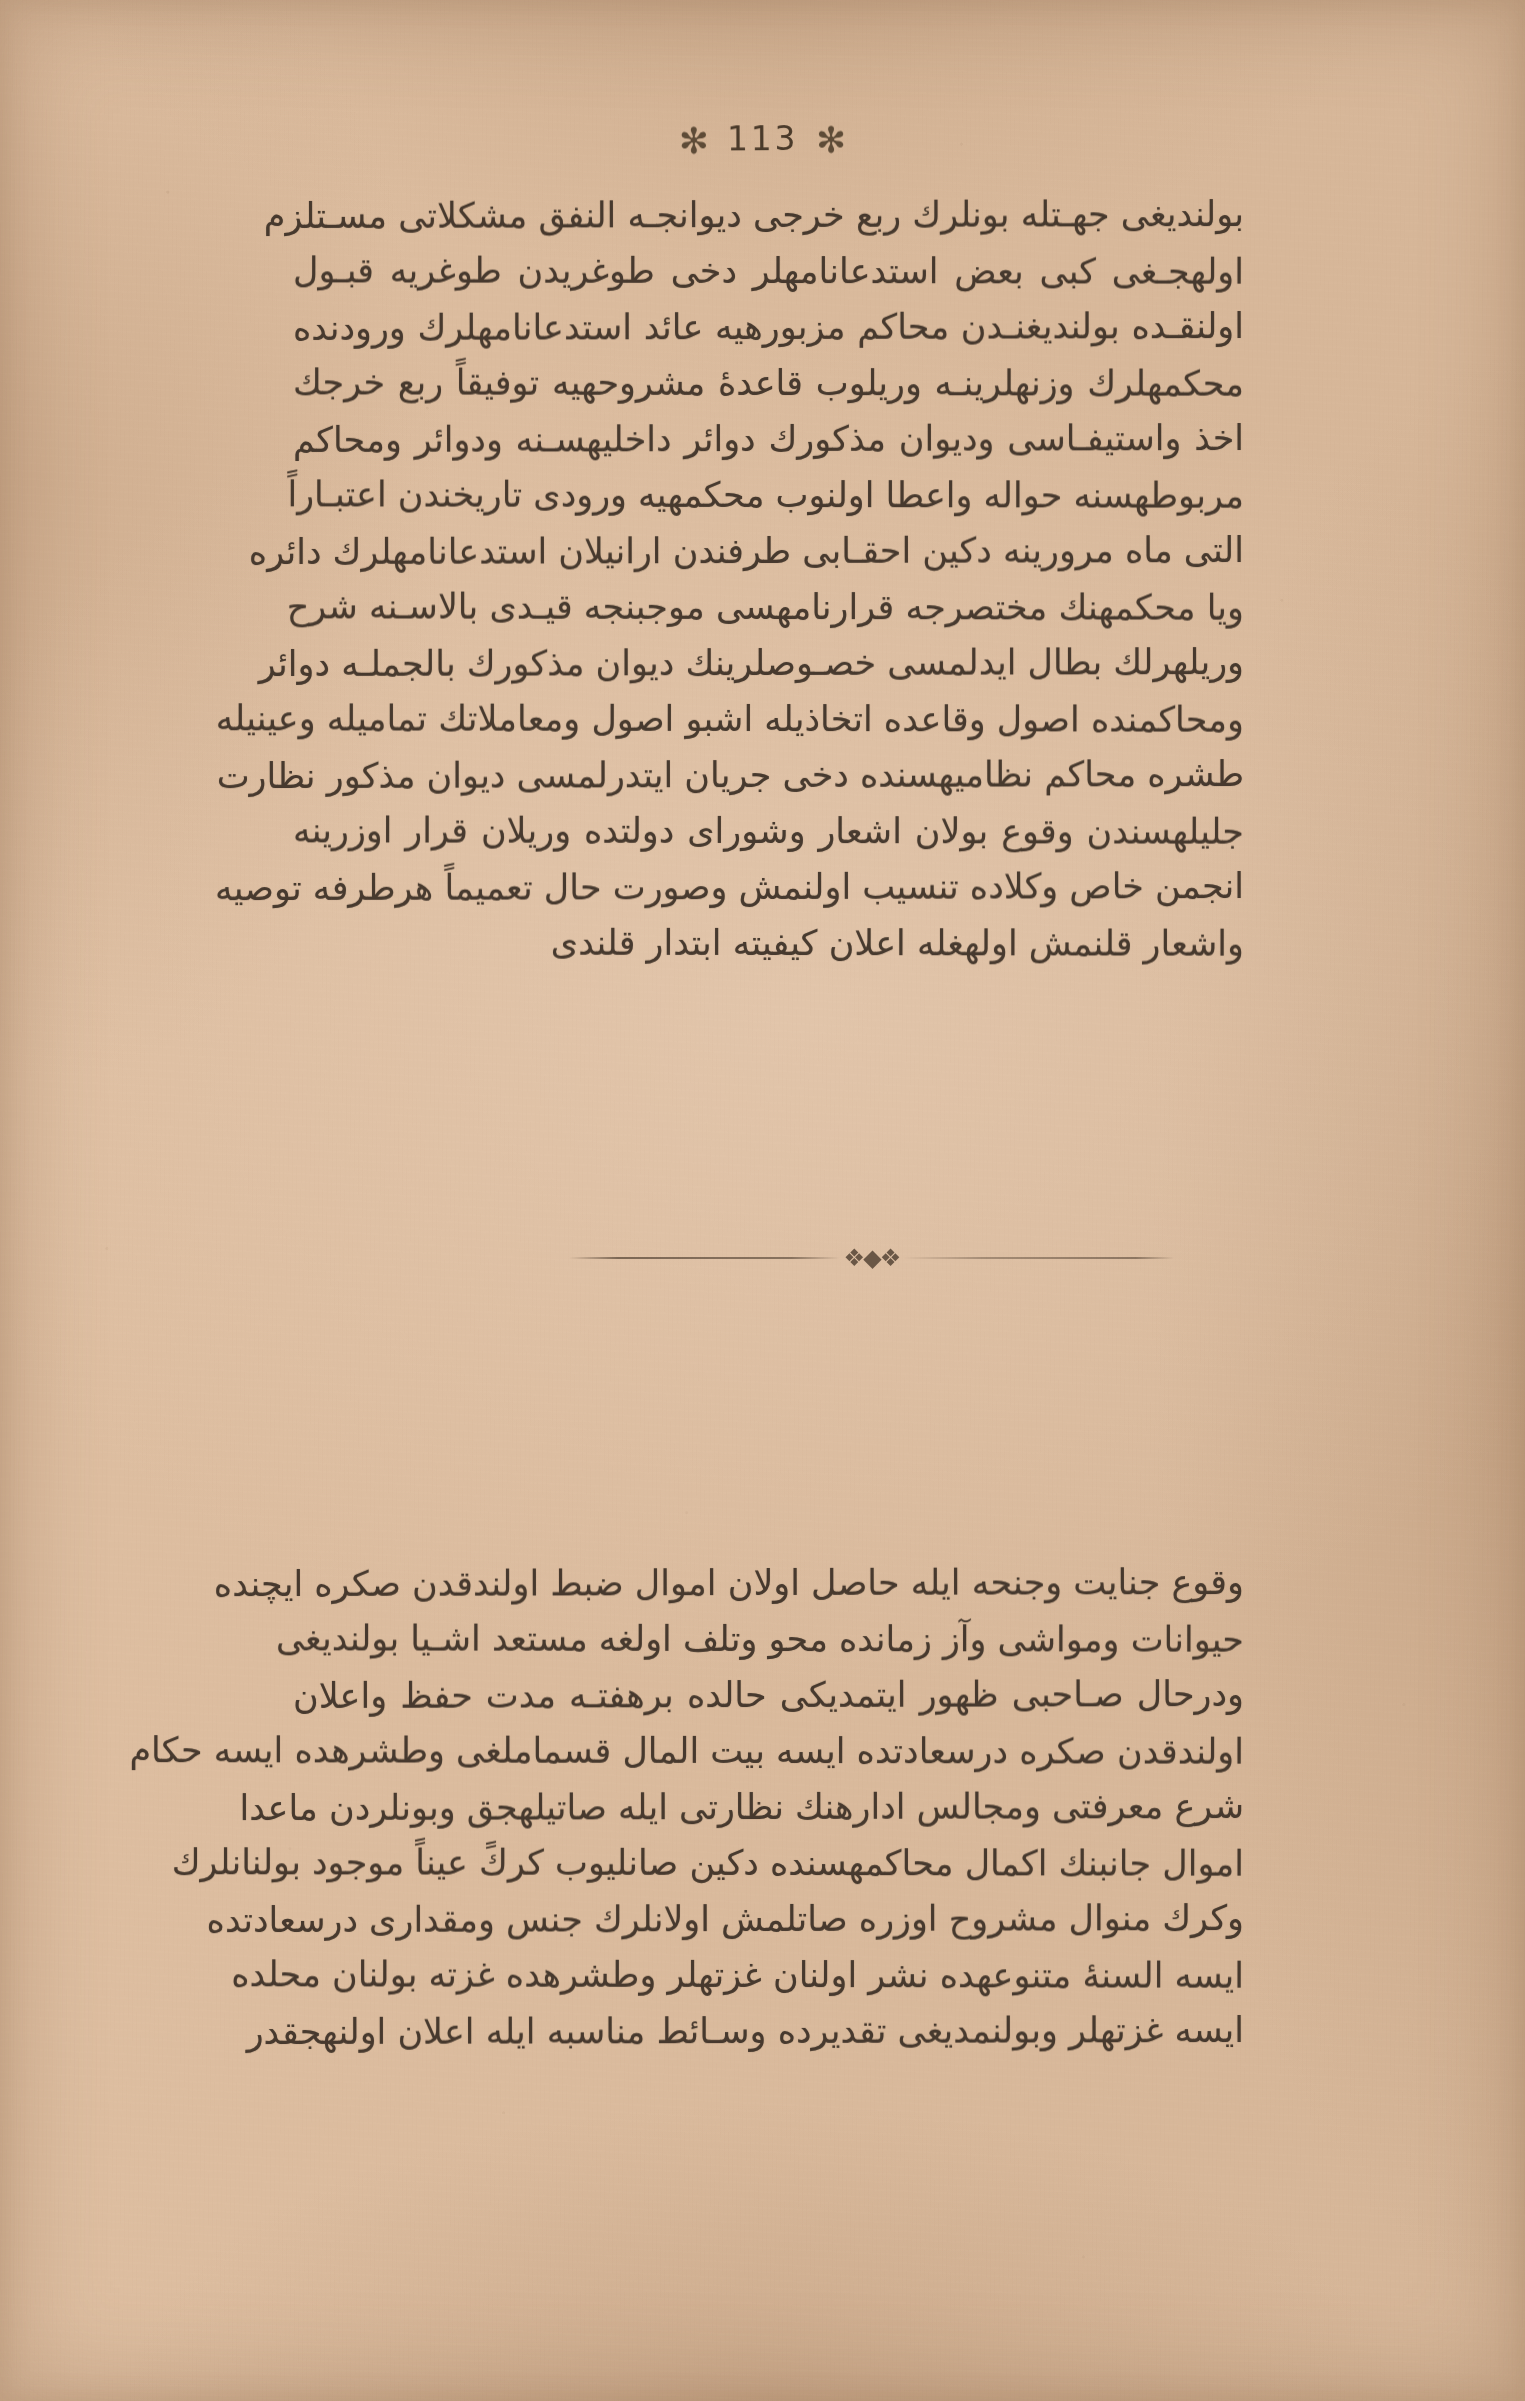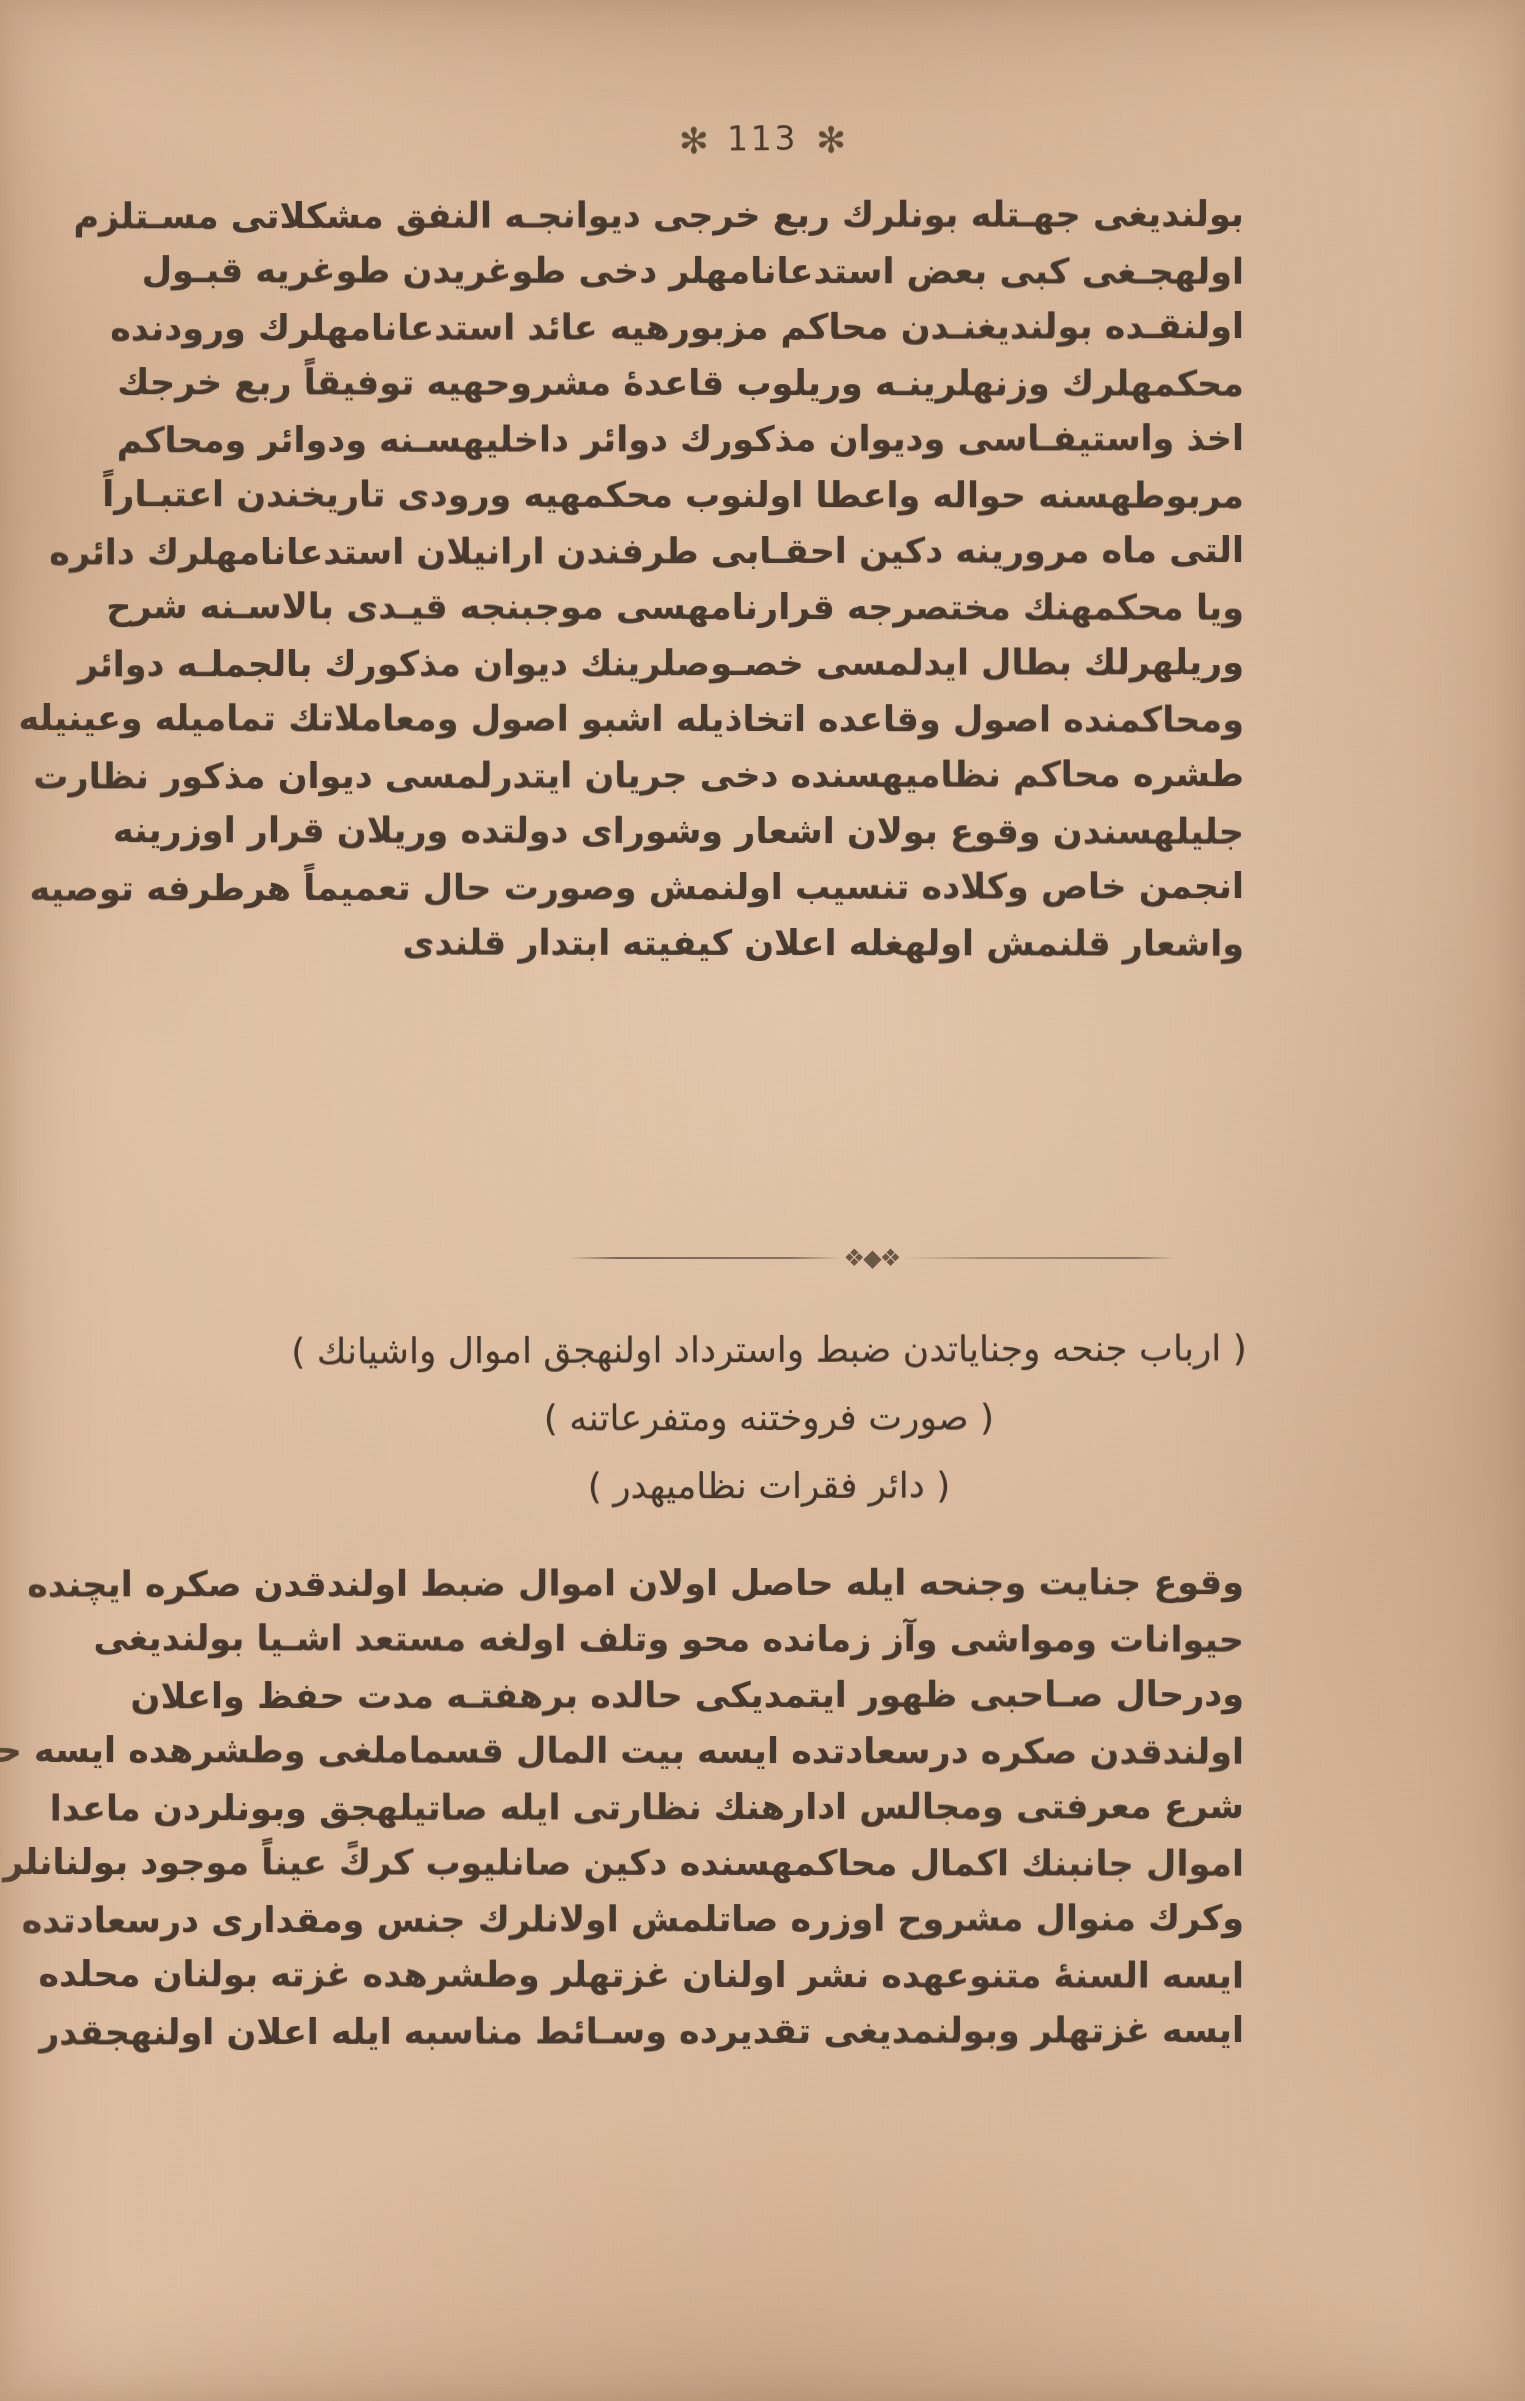--- a/index.html
+++ b/index.html
@@ -99,21 +99,20 @@
     transform: translateY(-1.8px);
   }
 
   
   .block {
     position: absolute;
     left: 293px;
     width: 951px;
     direction: rtl;
     unicode-bidi: isolate;
-    font-weight: bold;
   }
   .tline {
     color: #3c3026;
     font-family: "DejaVu Sans", "Liberation Sans", sans-serif;
     font-size: 35px;
     line-height: 56px;
     height: 56px;
     white-space: nowrap;
     direction: rtl;
     text-align: justify;
@@ -223,25 +222,20 @@
     <div class="tline">انجمن خاص وكلاده تنسيب اولنمش وصورت حال تعميماً هرطرفه توصيه</div>
     <div class="tline last">واشعار قلنمش اولهغله اعلان كيفيته ابتدار قلندى</div>
   </div>
 
   <div id="divider">
     <span class="rule-l"></span>
     <span class="orn">❖◆❖</span>
     <span class="rule-r"></span>
   </div>
 
-  <div id="heading-block">
-    <div class="hline h1">( ارباب جنحه وجناياتدن ضبط واسترداد اولنهجق اموال واشيانك )</div>
-    <div class="hline h2">( صورت فروختنه ومتفرعاتنه )</div>
-    <div class="hline h3">( دائر فقرات نظاميهدر )</div>
-  </div>
 
   <div class="block" id="block-bottom">
     <div class="tline">وقوع جنايت وجنحه ايله حاصل اولان اموال ضبط اولندقدن صكره ايچنده</div>
     <div class="tline">حيوانات ومواشى وآز زمانده محو وتلف اولغه مستعد اشـيا بولنديغى</div>
     <div class="tline">ودرحال صـاحبى ظهور ايتمديكى حالده برهفتـه مدت حفظ واعلان</div>
     <div class="tline">اولندقدن صكره درسعادتده ايسه بيت المال قسماملغى وطشرهده ايسه حكام</div>
     <div class="tline">شرع معرفتى ومجالس ادارهنك نظارتى ايله صاتيلهجق وبونلردن ماعدا</div>
     <div class="tline">اموال جانبنك اكمال محاكمهسنده دكين صانليوب كركً عيناً موجود بولنانلرك</div>
     <div class="tline">وكرك منوال مشروح اوزره صاتلمش اولانلرك جنس ومقدارى درسعادتده</div>
     <div class="tline">ايسه السنهٔ متنوعهده نشر اولنان غزتهلر وطشرهده غزته بولنان محلده</div>

